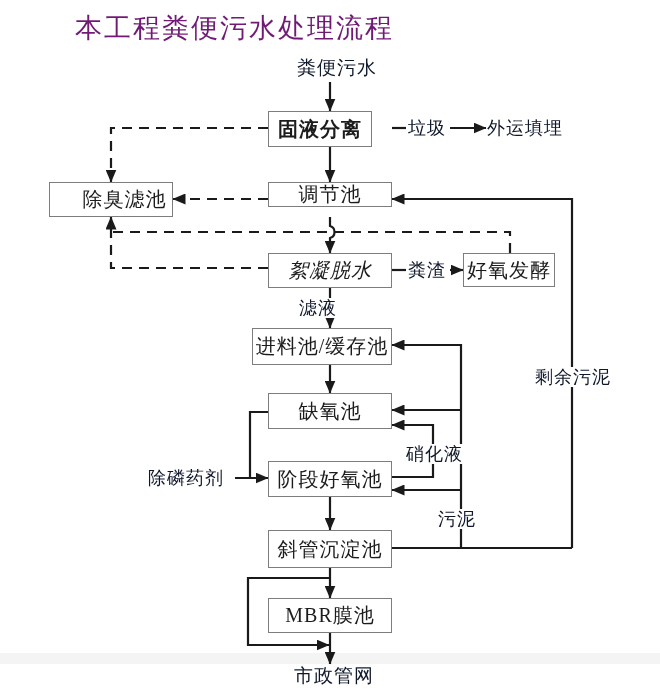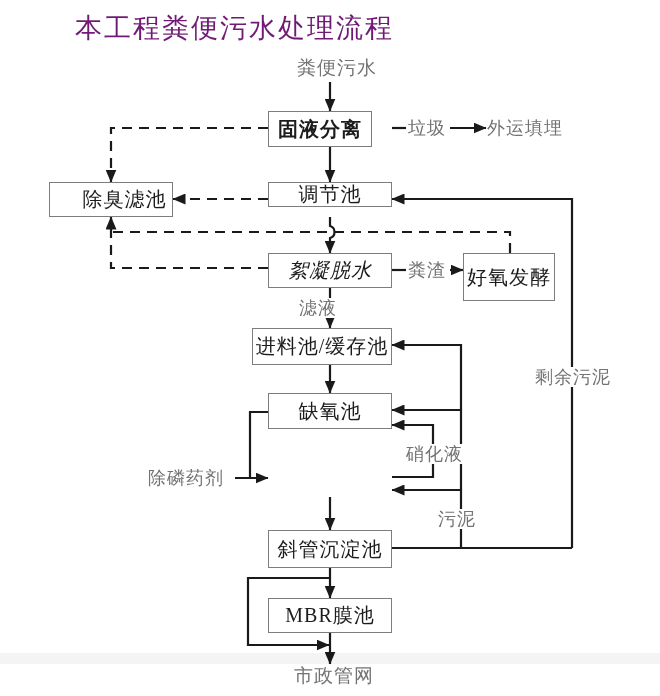--- a/index.html
+++ b/index.html
@@ -12,21 +12,21 @@
     position:absolute;left:75px;top:10px;font-size:27px;letter-spacing:2px;
     color:#701a75;white-space:nowrap;
   }
   .node{
     position:absolute;box-sizing:border-box;background:#ffffff;
     border:1.5px solid #7d7d7d;display:flex;align-items:center;justify-content:center;
     font-size:20px;letter-spacing:1px;white-space:nowrap;color:#1c1c1c;
   }
   .lbl{
     position:absolute;font-size:18px;letter-spacing:1px;white-space:nowrap;
-    height:20px;line-height:20px;color:#737373;font-family:Liberation Serif, serif;
+    height:20px;line-height:20px;color:#0f172a;font-family:Liberation Serif, serif;
   }
   .lbl.bg{background:#ffffff;padding:0 2px;}
   .scan-band{position:absolute;left:0;top:653px;width:660px;height:11px;background:rgba(0,0,0,0.045);}
 </style>
 </head>
 <body>
 
 <div id="stage">
 
   <svg id="flow-svg" viewBox="0 0 660 696">
@@ -67,23 +67,24 @@
       </g>
     </g>
   </svg>
 
   <div class="title">本工程粪便污水处理流程</div>
 
   <div class="node" style="left:268px;top:111px;width:104px;height:36px;font-weight:bold;">固液分离</div>
   <div class="node" style="left:49px;top:182px;width:124px;height:35px;padding-left:27px;">除臭滤池</div>
   <div class="node" style="left:268px;top:182px;width:124px;height:25px;">调节池</div>
   <div class="node" style="left:268px;top:253px;width:124px;height:35px;font-style:italic;">絮凝脱水</div>
-  <div class="node" style="left:463px;top:253px;width:92px;height:48px;">好氧发酵</div>
+  <div class="node" style="left:463px;top:253px;width:92px;height:34px;">好氧发酵</div>
   <div class="node" style="left:252px;top:328px;width:140px;height:37px;">进料池/缓存池</div>
   <div class="node" style="left:268px;top:393px;width:124px;height:36px;">缺氧池</div>
+  <div class="node" style="left:268px;top:461px;width:124px;height:36px;">阶段好氧池</div>
   <div class="node" style="left:268px;top:530px;width:124px;height:38px;">斜管沉淀池</div>
   <div class="node" style="left:268px;top:598px;width:124px;height:35px;">MBR膜池</div>
 
   <div class="lbl" style="left:297px;top:58px;font-size:19px;">粪便污水</div>
   <div class="lbl" style="left:408px;top:118px;">垃圾</div>
   <div class="lbl" style="left:487px;top:118px;">外运填埋</div>
   <div class="lbl" style="left:408px;top:260px;">粪渣</div>
   <div class="lbl bg" style="left:297px;top:298px;">滤液</div>
   <div class="lbl bg" style="left:533px;top:367px;">剩余污泥</div>
   <div class="lbl bg" style="left:404px;top:444px;">硝化液</div>

